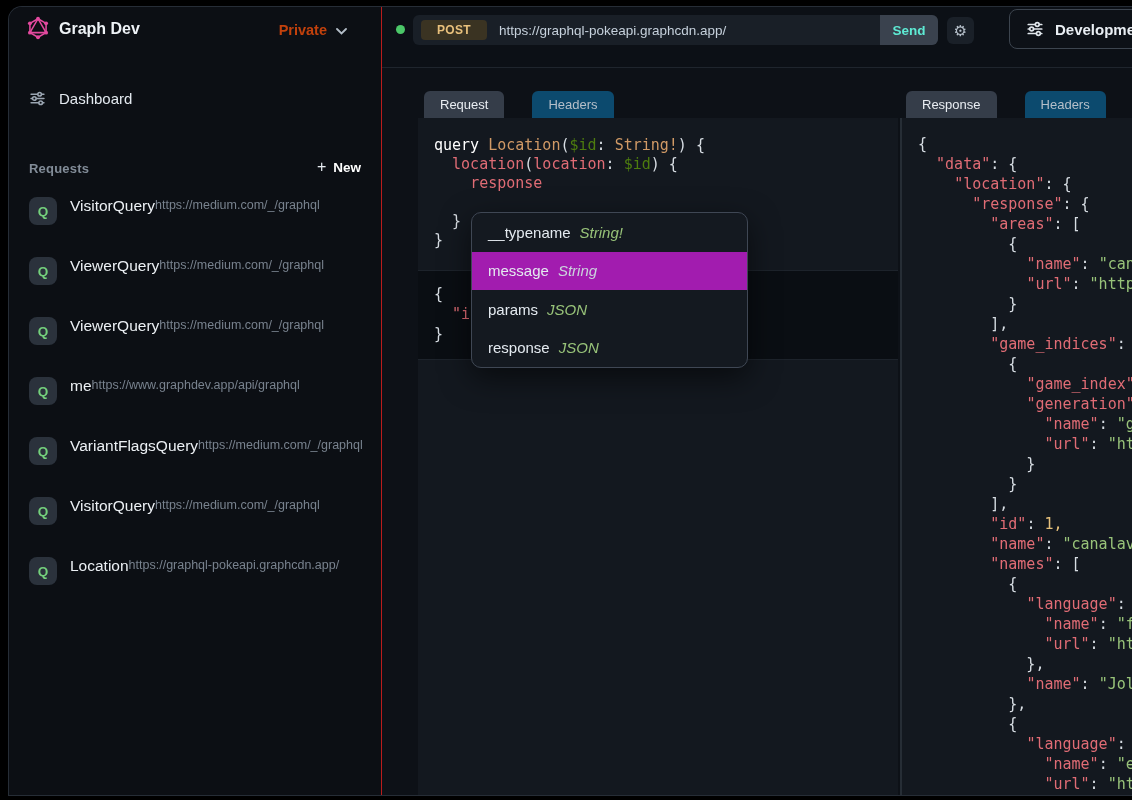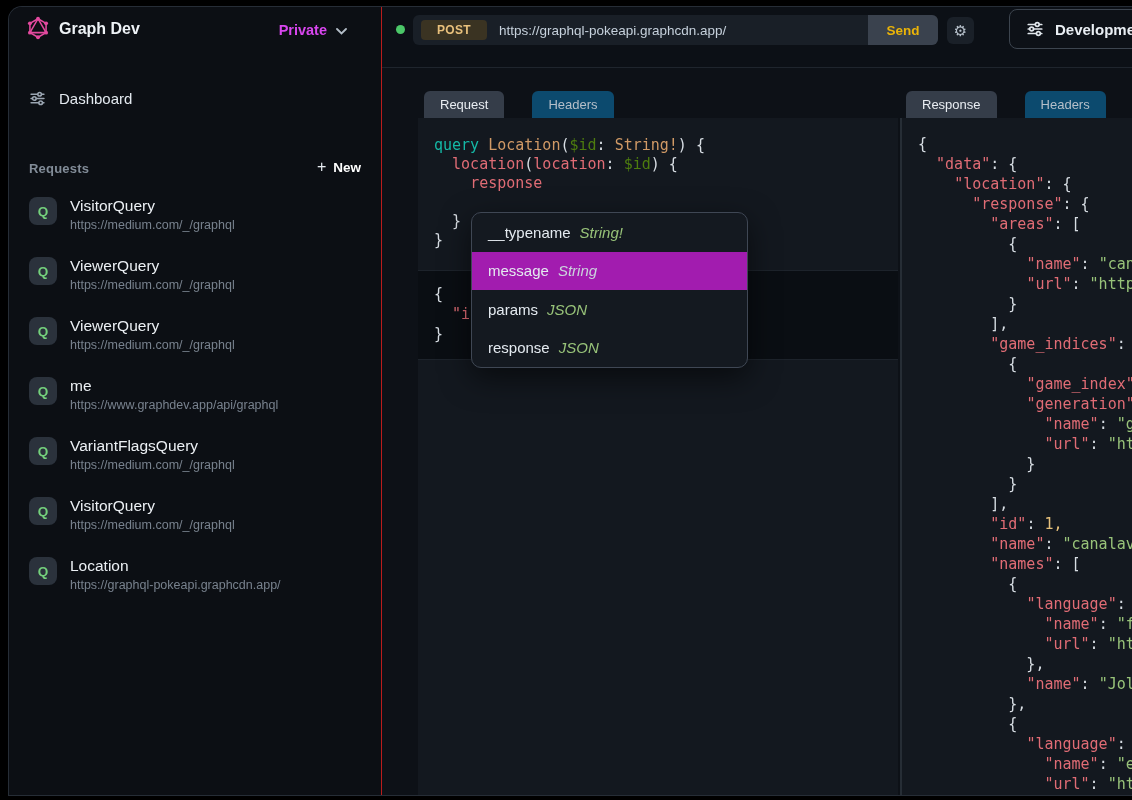--- a/index.html
+++ b/index.html
@@ -3,63 +3,63 @@
 <meta charset="utf-8">
 <style>
   html,body{margin:0;padding:0}
   body{width:1132px;height:800px;overflow:hidden;background:#000;font-family:"Liberation Sans",sans-serif;position:relative}
   .window{position:absolute;left:8px;top:6px;right:-16px;bottom:4px;background:#0d1117;border:1px solid #262d36;border-right:none;border-radius:14px 0 0 0;overflow:hidden}
 
   
   .sidebar{position:absolute;left:0;top:0;bottom:0;width:372px;background:#0c0f14;border-right:3px solid #b91c1c}
   .logo{position:absolute;left:16px;top:8px;width:26px;height:26px}
   .app-title{position:absolute;left:50px;top:13px;font-size:16px;font-weight:700;color:#eef2f6}
-  .visibility{position:absolute;right:34px;top:15px;display:flex;align-items:flex-end;gap:9px;font-weight:700;font-size:14.5px;color:#d946ef;cursor:pointer}
+  .visibility{position:absolute;right:34px;top:15px;display:flex;align-items:flex-end;gap:9px;font-weight:700;font-size:14.5px;color:#c2410c;cursor:pointer}
   .dashboard-item{position:absolute;left:0;top:80px;height:22px;width:100%;display:flex;align-items:center}
   .dashboard-item .icon{margin-left:20px;width:17px;height:17px}
   .dashboard-item .lbl{margin-left:13px;font-size:15px;color:#e3e9ef}
   .requests-header{position:absolute;left:0;top:152px;height:20px;width:100%}
   .requests-label{position:absolute;left:20px;top:2px;font-size:13px;font-weight:700;color:#828c98;letter-spacing:.2px}
   .new-button{position:absolute;right:20px;top:0;display:flex;align-items:center;gap:7px;color:#fff;font-weight:700;font-size:13.5px;cursor:pointer}
   .new-button .plus{font-weight:400;font-size:16px;line-height:16px;color:#e7ecf1}
   .request-list{position:absolute;left:0;top:186px;right:0}
   .request-item{height:60px;padding:0 20px;display:flex;gap:13px;cursor:pointer}
   .q-badge{flex:0 0 28px;width:28px;height:28px;margin-top:4px;border-radius:8px;background:#2b323c;color:#74d07c;font-weight:700;font-size:13.5px;display:flex;align-items:center;justify-content:center}
-  .req-text{display:flex;flex-direction:column;padding-top:3px}
+  .req-text{display:flex;flex-direction:row;padding-top:3px}
   .req-title{font-size:15.5px;color:#ecf0f4;line-height:20px}
   .req-url{font-size:12.5px;color:#78828e;line-height:17px;margin-top:1px}
 
   
   .topbar{position:absolute;left:373px;right:0;top:0;height:60px;background:#0c1016;border-bottom:1px solid #1f252d}
   .status-dot{position:absolute;left:14px;top:18px;width:9px;height:9px;border-radius:50%;background:#4bc768}
   .url-bar{position:absolute;left:31px;top:8px;width:525px;height:30px;background:#191f27;border-radius:6px;display:flex;align-items:center}
   .method-badge{margin-left:8px;background:#3a3322;color:#e8c07c;font-weight:700;font-size:12px;padding:3px 16px;border-radius:4px;letter-spacing:.3px}
   .url-text{margin-left:12px;color:#c6d1dc;font-size:13.5px;flex:1;white-space:nowrap;overflow:hidden}
-  .send-button{width:70px;height:30px;background:#3a424e;color:#eab308;font-weight:700;font-size:13.5px;border-radius:0 6px 6px 0;display:flex;align-items:center;justify-content:center;cursor:pointer}
+  .send-button{width:58px;height:30px;background:#3a424e;color:#5eead4;font-weight:700;font-size:13.5px;border-radius:0 6px 6px 0;display:flex;align-items:center;justify-content:center;cursor:pointer}
   .gear-button{position:absolute;left:565px;top:10px;width:27px;height:27px;background:#1a2028;border-radius:6px;color:#b7c1cb;display:flex;align-items:center;justify-content:center;font-size:15px;cursor:pointer;font-family:"DejaVu Sans",sans-serif}
   .env-button{position:absolute;left:627px;top:2px;height:40px;width:220px;border:1px solid #3d454f;border-radius:8px;display:flex;align-items:center;gap:11px;padding:0 16px;color:#e9eef3;font-weight:700;font-size:15px;background:#0d1117;box-sizing:border-box;cursor:pointer}
   .env-button .icon{width:18px;height:18px}
 
   
   .main{position:absolute;left:373px;right:0;top:61px;bottom:0;background:#0d1117}
   .panel{position:absolute;top:23px;bottom:0}
   .request-panel{left:36px;width:480px}
   .response-panel{left:518px;right:-60px}
   .tab-row{height:27px;display:flex;gap:28px;padding-left:6px}
   .tab{height:27px;padding:0 16px;display:flex;align-items:center;border-radius:6px 6px 0 0;font-size:13px;background:#0c4a6e;color:#b6bfc9;cursor:pointer}
   .tab.active{background:#353d49;color:#e9edf2}
   .panel-body{position:absolute;top:27px;left:0;right:0;bottom:0;overflow:hidden}
   .request-panel .panel-body{display:flex;flex-direction:column}
   .query-editor{height:152px;background:#13181f;padding:18px 0 0 16px;line-height:19px;box-sizing:border-box;overflow:hidden}
   .variables-editor{height:90px;background:#0a0e13;border-top:1px solid #1d232b;border-bottom:1px solid #1d232b;padding:13px 0 0 16px;line-height:20px;box-sizing:border-box;overflow:hidden}
   .panel-filler{flex:1;background:#13181f}
   .response-panel .panel-body{background:#13181f;border-left:2px solid #262d35;padding:16px 0 0 16px;line-height:20px}
   .code{font-family:"DejaVu Sans Mono",monospace;font-size:15px;white-space:pre}
   .code-line{white-space:pre}
-  .tok-kw{color:#14b8a6}.tok-op{color:#d19a66}.tok-type{color:#d19a66}
+  .tok-kw{color:#ffffff}.tok-op{color:#d19a66}.tok-type{color:#d19a66}
   .tok-var{color:#4d7c0f}.tok-fld{color:#e06c75}.tok-pun{color:#d7dde3}
   .tok-key{color:#e06c75}.tok-str{color:#98c379}.tok-num{color:#e5c07b}
 
   
   .autocomplete{position:absolute;left:89px;top:144px;width:275px;height:154px;background:#141920;border:1px solid #3f4754;border-radius:10px;box-shadow:0 10px 30px rgba(0,0,0,.55);display:flex;flex-direction:column;overflow:hidden;z-index:10}
   .ac-row{flex:1;display:flex;align-items:center;gap:9px;padding-left:16px;cursor:pointer}
   .ac-row.selected{background:#a21caf}
   .ac-name{color:#e4eaf0;font-size:15px}
   .ac-type{color:#98c379;font-size:15px;font-style:italic}
   .ac-row.selected .ac-type{color:#cbd4dd}

